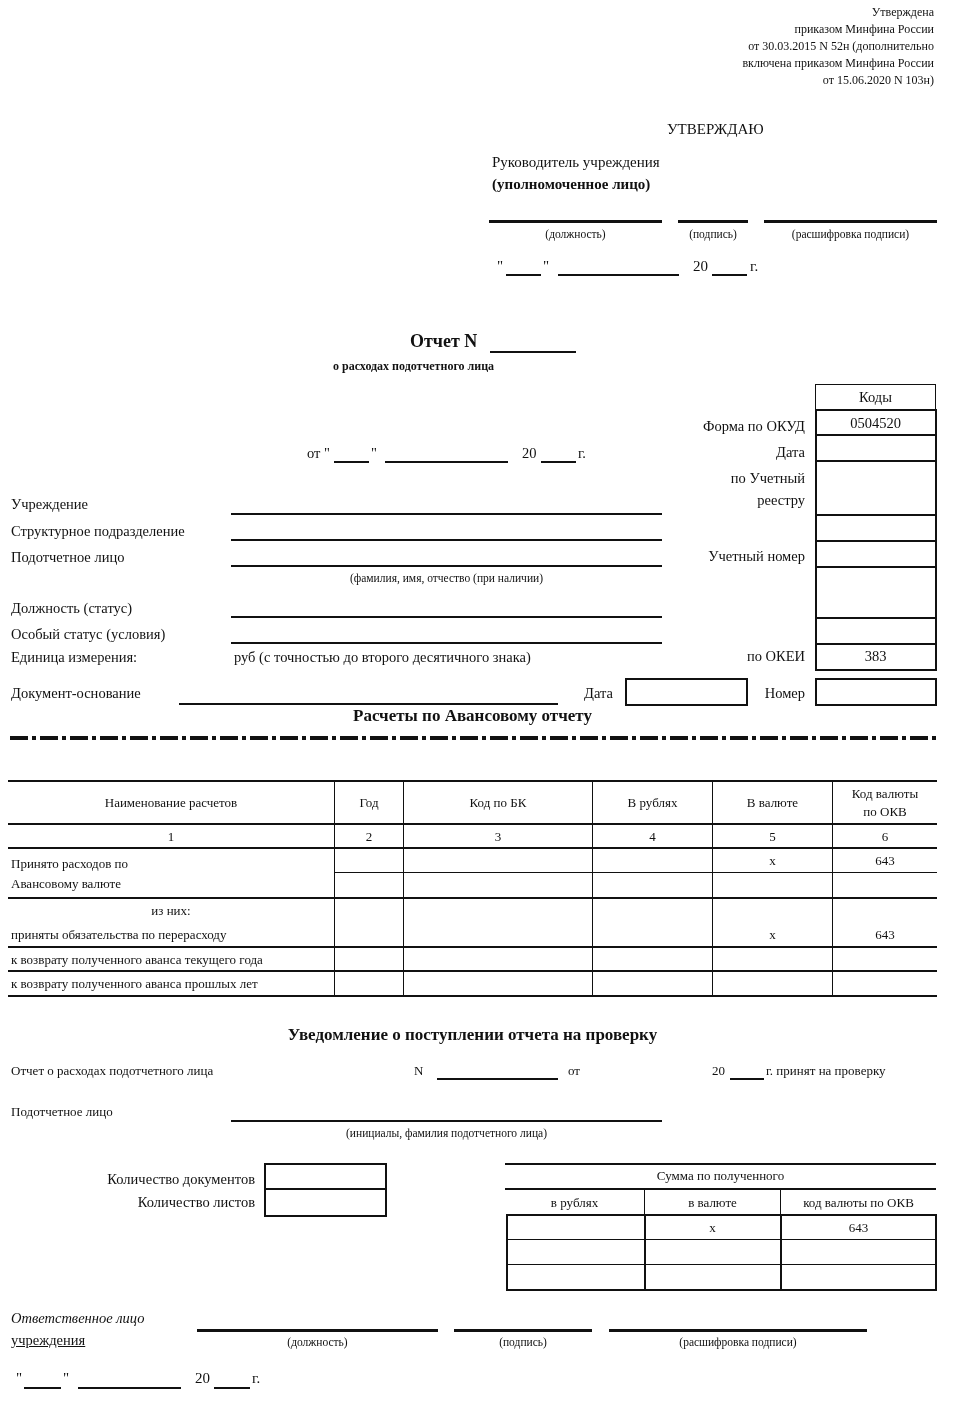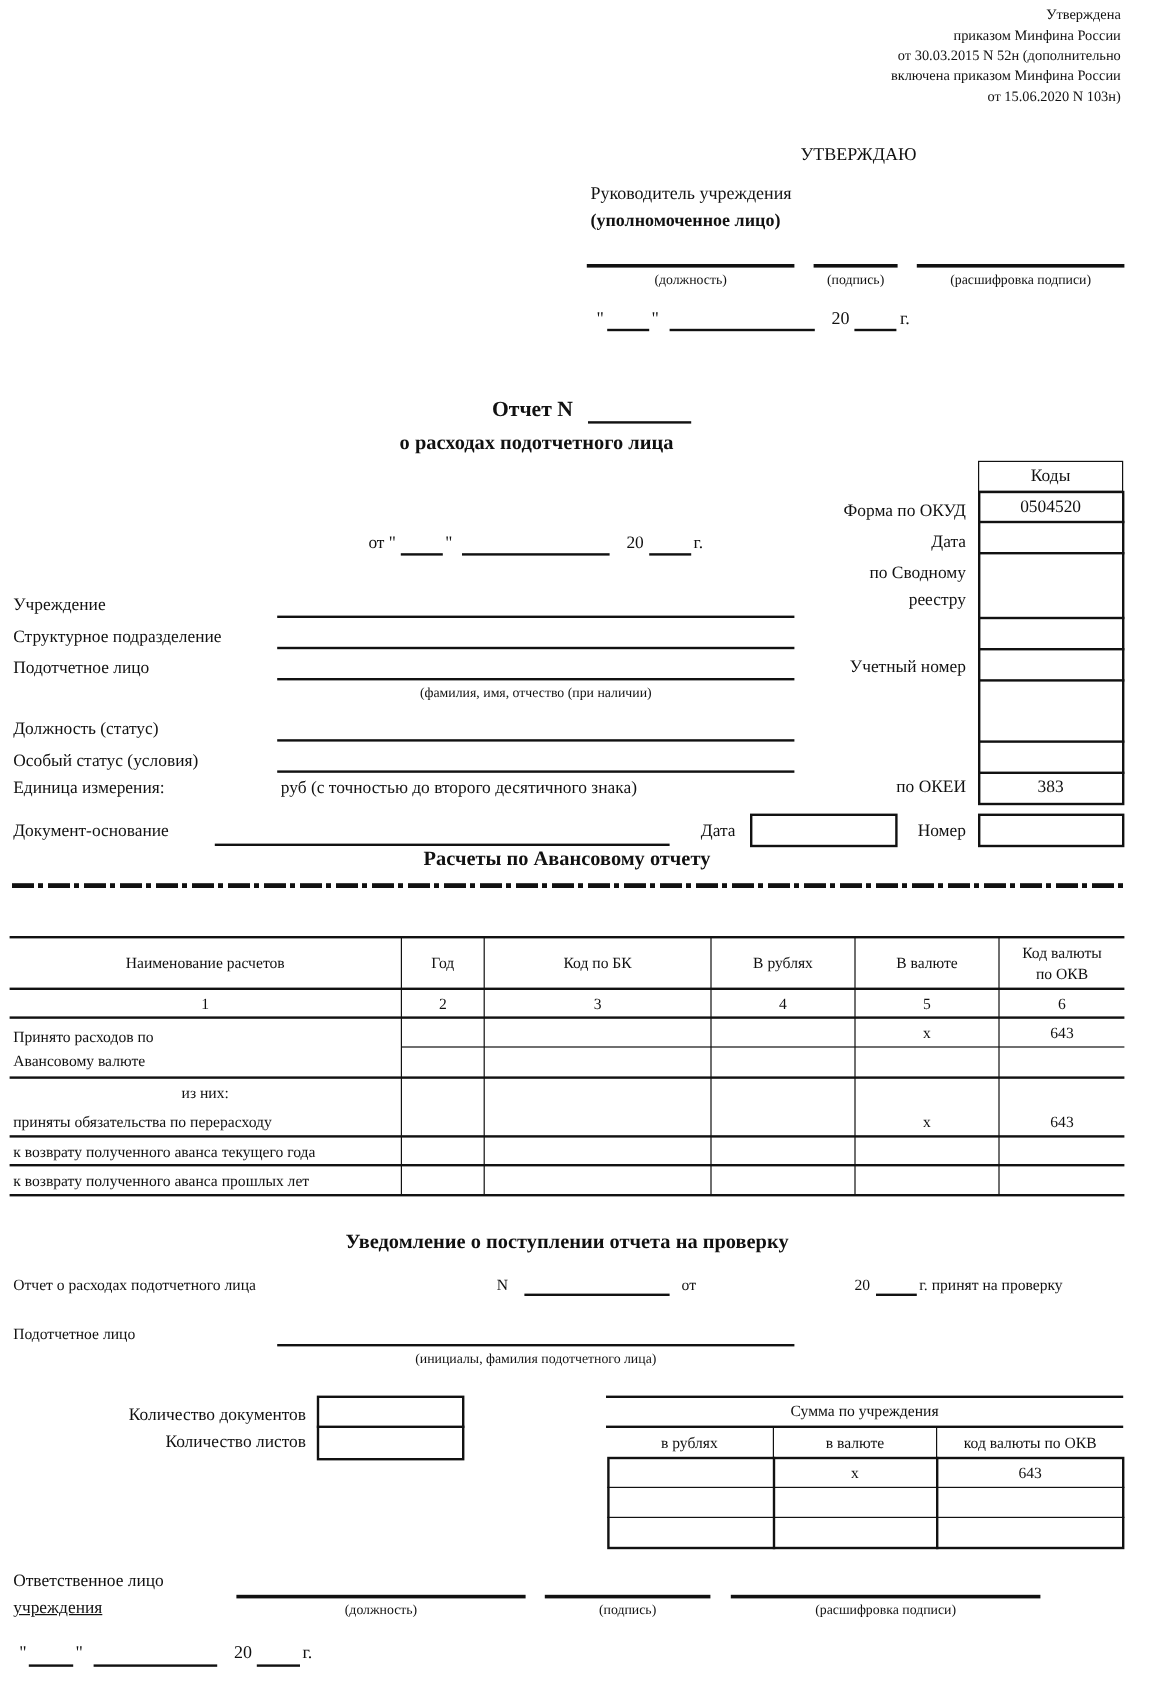--- a/index.html
+++ b/index.html
@@ -43,21 +43,21 @@
   <div class="line" style="left:506px; top:274px; width:35px; height:2px;"></div>
   <div class="abs t15" style="left:543px; top:258px;">"</div>
   <div class="line" style="left:558px; top:274px; width:121px; height:2px;"></div>
   <div class="abs t15" style="left:693px; top:258px;">20</div>
   <div class="line" style="left:712px; top:274px; width:35px; height:2px;"></div>
   <div class="abs t15" style="left:750px; top:258px;">г.</div>
 </div>
 
 <div class="abs bold" style="left:410px; top:331px; font-size:18px;">Отчет N</div>
 <div class="line" style="left:490px; top:351px; width:86px; height:2px;"></div>
-<div class="abs bold" style="left:333px; top:359px; font-size:17px;">о расходах подотчетного лица</div>
+<div class="abs bold" style="left:333px; top:359px; font-size:12px;">о расходах подотчетного лица</div>
 
 <div class="abs t14" style="left:307px; top:445px;">от "</div>
 <div class="line" style="left:334px; top:461px; width:35px; height:2px;"></div>
 <div class="abs t14" style="left:371px; top:445px;">"</div>
 <div class="line" style="left:385px; top:461px; width:123px; height:2px;"></div>
 <div class="abs t14" style="left:522px; top:445px;">20</div>
 <div class="line" style="left:541px; top:461px; width:35px; height:2px;"></div>
 <div class="abs t14" style="left:578px; top:445px;">г.</div>
 
 <div>
@@ -71,21 +71,21 @@
   <div class="line" style="left:815px; top:514px; width:122px; height:2px;"></div>
   <div class="line" style="left:815px; top:540px; width:122px; height:2px;"></div>
   <div class="abs" style="left:817px; top:543px; width:118px; height:24px;"></div>
   <div class="line" style="left:815px; top:566px; width:122px; height:2px;"></div>
   <div class="line" style="left:815px; top:617px; width:122px; height:2px;"></div>
   <div class="line" style="left:815px; top:643px; width:122px; height:2px;"></div>
   <div class="abs t14 center" style="left:815px; width:121px; top:648px;">383</div>
 
   <div class="abs t14 right" style="right:156px; top:418px;">Форма по ОКУД</div>
   <div class="abs t14 right" style="right:156px; top:444px;">Дата</div>
-  <div class="abs t14 right" style="right:156px; top:470px;">по Сводному</div>
+  <div class="abs t14 right" style="right:156px; top:470px;">по Учетный</div>
   <div class="abs t14 right" style="right:156px; top:492px;">реестру</div>
   <div class="abs t14 right" style="right:156px; top:548px;">Учетный номер</div>
   <div class="abs t14 right" style="right:156px; top:648px;">по ОКЕИ</div>
 
   <div class="abs t14 right" style="right:156px; top:685px;">Номер</div>
   <div class="box" style="left:815px; top:678px; width:122px; height:28px;"></div>
 </div>
 
 <div>
   <div class="abs t14" style="left:11px; top:496px;">Учреждение</div>
@@ -177,37 +177,37 @@
 
 <div class="abs t14 right" style="right:706px; top:1171px;">Количество документов</div>
 <div class="abs t14 right" style="right:706px; top:1194px;">Количество листов</div>
 <div class="box" style="left:264px; top:1163px; width:123px; height:54px;"></div>
 <div class="line" style="left:264px; top:1188px; width:123px; height:2px;"></div>
 <div class="abs" style="left:267px; top:1166px; width:117px; height:21px;"></div>
 <div class="abs" style="left:267px; top:1191px; width:117px; height:22px;"></div>
 
 <div>
   <div class="line" style="left:505px; top:1163px; width:431px; height:2px;"></div>
-  <div class="abs t13 center" style="left:505px; width:431px; top:1168px;">Сумма по учреждения</div>
+  <div class="abs t13 center" style="left:505px; width:431px; top:1168px;">Сумма по полученного</div>
   <div class="line" style="left:505px; top:1188px; width:431px; height:2px;"></div>
   <div class="line" style="left:644px; top:1189px; width:1px; height:26px;"></div>
   <div class="line" style="left:780px; top:1189px; width:1px; height:26px;"></div>
   <div class="abs t13 center" style="left:505px; width:139px; top:1195px;">в рублях</div>
   <div class="abs t13 center" style="left:645px; width:135px; top:1195px;">в валюте</div>
   <div class="abs t13 center" style="left:781px; width:155px; top:1195px;">код валюты по ОКВ</div>
   <div class="box" style="left:506px; top:1214px; width:431px; height:77px;"></div>
   <div class="line" style="left:644px; top:1214px; width:2px; height:77px;"></div>
   <div class="line" style="left:780px; top:1214px; width:2px; height:77px;"></div>
   <div class="line" style="left:506px; top:1239px; width:431px; height:1px;"></div>
   <div class="line" style="left:506px; top:1264px; width:431px; height:1px;"></div>
   <div class="abs t13 center" style="left:645px; width:135px; top:1220px;">x</div>
   <div class="abs t13 center" style="left:781px; width:155px; top:1220px;">643</div>
 </div>
 
-<div class="abs t14" style="left:11px; top:1310px;">Ответственное лицо</div>
+<div class="abs t14" style="left:11px; top:1310px;font-style:italic;">Ответственное лицо</div>
 <div class="abs t14" style="left:11px; top:1332px;text-decoration:underline;">учреждения</div>
 <div class="line" style="left:197px; top:1329px; width:241px; height:3px;"></div>
 <div class="line" style="left:454px; top:1329px; width:138px; height:3px;"></div>
 <div class="line" style="left:609px; top:1329px; width:258px; height:3px;"></div>
 <div class="abs small center" style="left:197px; width:241px; top:1336px;">(должность)</div>
 <div class="abs small center" style="left:454px; width:138px; top:1336px;">(подпись)</div>
 <div class="abs small center" style="left:609px; width:258px; top:1336px;">(расшифровка подписи)</div>
 
 <div class="abs t15" style="left:16px; top:1370px;">"</div>
 <div class="line" style="left:24px; top:1387px; width:37px; height:2px;"></div>

